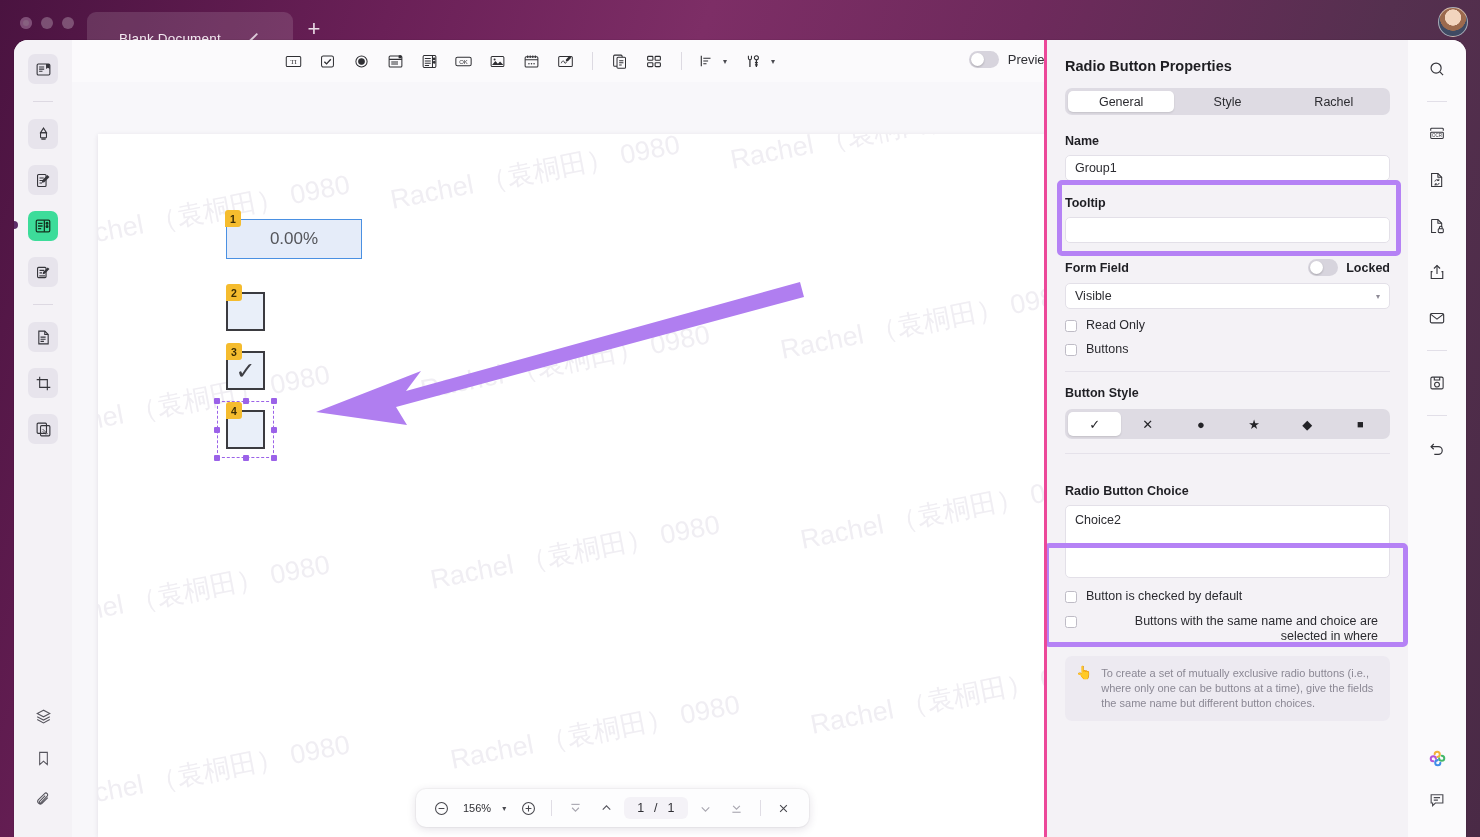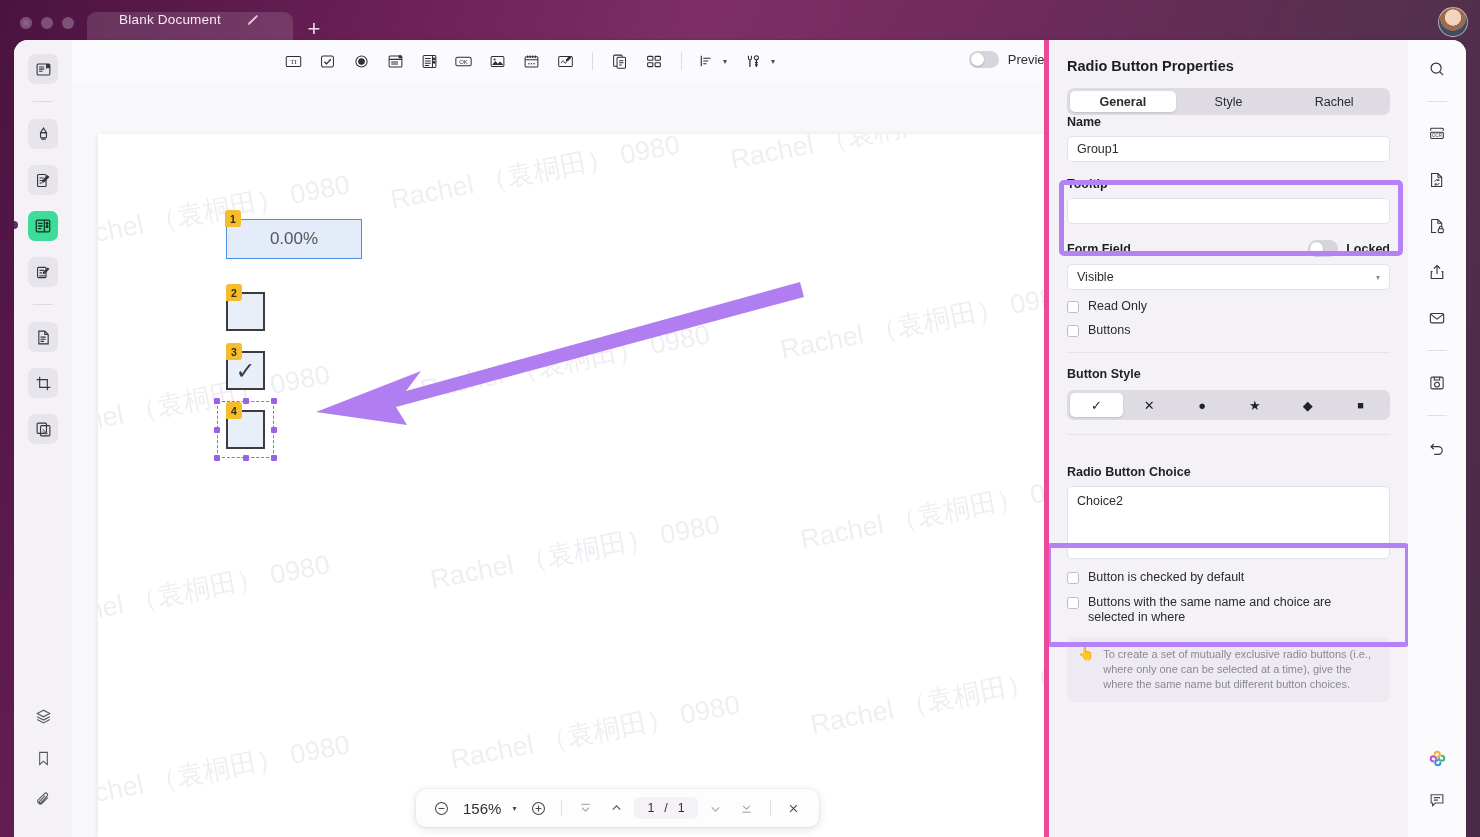--- a/index.html
+++ b/index.html
@@ -24,21 +24,21 @@
   .traffic {
     display: flex; gap: 9px; align-items: center;
     margin-left: 20px; margin-right: 13px;
   }
   .dot { width: 12px; height: 12px; border-radius: 50%; background: rgba(255,255,255,0.26); }
   .dot.d1 { background: rgba(255,255,255,0.33); box-shadow: inset 0 0 0 3px rgba(120,60,110,0.5); }
 
   .tab {
     position: relative;
     height: 34px; min-width: 206px;
-    display: flex; align-items: flex-start; justify-content: center;
+    display: flex; align-items: flex-end; justify-content: center;
     border-radius: 9px 9px 0 0;
     background: rgba(255,255,255,0.13);
     padding: 0 10px;
     margin-top: 12px;
   }
   .tab-title {
     color: #f4eaf2; font-size: 13.5px; letter-spacing: .2px;
     white-space: nowrap;
   }
   .tab-pencil {
@@ -188,76 +188,76 @@
     height: 38px; padding: 0 12px;
     background: #fdfdfe; border-radius: 10px;
     box-shadow: 0 2px 10px rgba(50,30,70,.14), 0 0 0 1px rgba(0,0,0,.03);
     display: flex; align-items: center; gap: 5px;
   }
   .bb-btn {
     width: 26px; height: 26px; border-radius: 6px;
     display: flex; align-items: center; justify-content: center;
     color: #46464c;
   }
-  .zoom-val { font-size: 15px; color: #2f2f34; padding: 0 4px; }
+  .zoom-val { font-size: 11px; color: #2f2f34; padding: 0 4px; }
   .bb-sep { width: 1px; height: 16px; background: #e0dde5; margin: 0 5px; }
   .pagebox {
     display: flex; align-items: center; gap: 10px;
     background: #f4f2f7; border-radius: 6px; padding: 4px 13px;
     font-size: 12.5px; color: #2f2f34;
   }
 
   
   .vscroll {
     position: absolute; left: 1057px; top: 98px;
     width: 5px; height: 390px; border-radius: 3px; background: #c7c4ce;
   }
 
   
   .props {
     position: absolute; right: 58px; top: 0; width: 364px; height: 797px;
     background: #f4f2f6;
-    border-left: 5px solid #ec4899;
+    border-left: 3px solid #ec4899;
     overflow: hidden;
   }
   .props-title {
     font-size: 14.5px; font-weight: 700; color: #1e1e22;
     padding: 18px 18px 14px 18px;
   }
   .seg {
     margin: 0 18px; height: 27px;
     background: #dedbe3; border-radius: 7px;
     display: flex; align-items: center; padding: 3px;
   }
   .seg-item {
     flex: 1; height: 100%; border-radius: 5px;
     display: flex; align-items: center; justify-content: center;
     font-size: 12.5px; color: #2b2b30;
   }
-  .seg-item.active { background: #fff; box-shadow: 0 1px 2px rgba(0,0,0,.12); font-weight: 700; }
+  .seg-item.active { background: #fff; box-shadow: 0 1px 2px rgba(0,0,0,.12); font-weight: 400; }
 
   .sec { padding: 0 18px; }
   .lbl { font-size: 12.5px; color: #1f1f24; font-weight: 700; }
   .input {
     height: 26px; background: #fff; border: 1px solid #e3e0e8; border-radius: 5px;
     display: flex; align-items: center; padding: 0 9px;
     font-size: 12.5px; color: #2c2c31;
   }
   .select {
     height: 26px; background: #fff; border: 1px solid #e3e0e8; border-radius: 5px;
     display: flex; align-items: center; justify-content: space-between;
     padding: 0 9px; font-size: 12.5px; color: #2c2c31;
   }
   .row { display: flex; align-items: center; justify-content: space-between; }
   .chk-row { display: flex; align-items: flex-start; gap: 9px; margin-top: 9px; }
   .chk {
     width: 12px; height: 12px; border: 1px solid #bfbcc6; border-radius: 2.5px;
     background: #fff; flex: 0 0 auto; margin-top: 2px;
   }
-  .chk-lbl { font-size: 12.5px; color: #2a2a2f; line-height: 15px; }
+  .chk-lbl { font-size: 12.5px; color: #2a2a2f; line-height: 15px; text-align: right; }
   .divider { height: 1px; background: #e5e2ea; margin: 14px 18px 0 18px; }
 
   .styleseg {
     margin-top: 9px; height: 30px; background: #dedbe3; border-radius: 7px;
     display: flex; align-items: center; padding: 3px;
   }
   .styleseg .s {
     flex: 1; height: 100%; border-radius: 5px;
     display: flex; align-items: center; justify-content: center;
     font-size: 13px; color: #232327;
@@ -649,21 +649,21 @@
 
     <div class="props">
       <div class="props-title">Radio Button Properties</div>
 
       <div class="seg">
         <div class="seg-item active">General</div>
         <div class="seg-item">Style</div>
         <div class="seg-item">Rachel</div>
       </div>
 
-      <div class="sec" style="">
+      <div class="sec" style="margin-top:19px">
         <div class="lbl">Name</div>
         <div class="input" style="margin-top:7px">Group1</div>
       </div>
 
       <div class="sec" style="margin-top:15px">
         <div class="lbl">Tooltip</div>
         <div class="input" style="margin-top:7px"></div>
       </div>
 
       <div class="sec" style="margin-top:16px">
@@ -716,21 +716,21 @@
           <span class="chk-lbl">Button is checked by default</span>
         </div>
         <div class="chk-row" style="margin-top:10px">
           <span class="chk"></span>
           <span class="chk-lbl" style="max-width:292px">Buttons with the same name and choice are selected in where</span>
         </div>
       </div>
 
       <div class="tip">
         <span style="font-size:13px;line-height:1;flex:0 0 auto">👆</span>
-        <span class="tip-txt">To create a set of mutually exclusive radio buttons (i.e., where only one can be selected at a time), give the where the same name but different button choices.</span>
+        <span class="tip-txt">To create a set of mutually exclusive radio buttons (i.e., where only one can be buttons at a time), give the fields the same name but different button choices.</span>
       </div>
 
       <div class="hl" style="left:10px;top:140px;width:344px;height:76px"></div>
       <div class="hl" style="left:-3px;top:503px;width:364px;height:104px"></div>
     </div>
 
     <div class="rightrail">
       <div class="rr-btn">
         <svg width="18" height="18" viewBox="0 0 20 20" fill="none" stroke="#35353b" stroke-width="1.3">
             <circle cx="9" cy="9" r="5.6"></circle>

